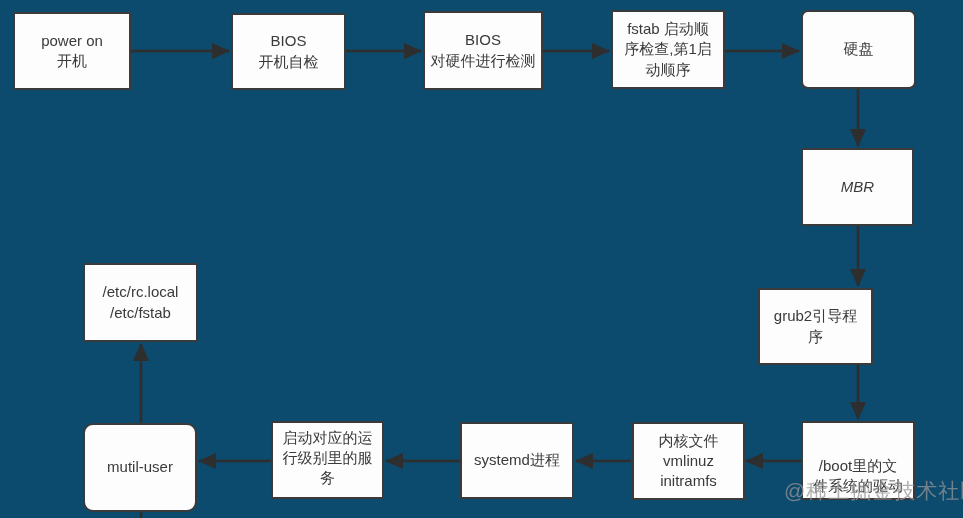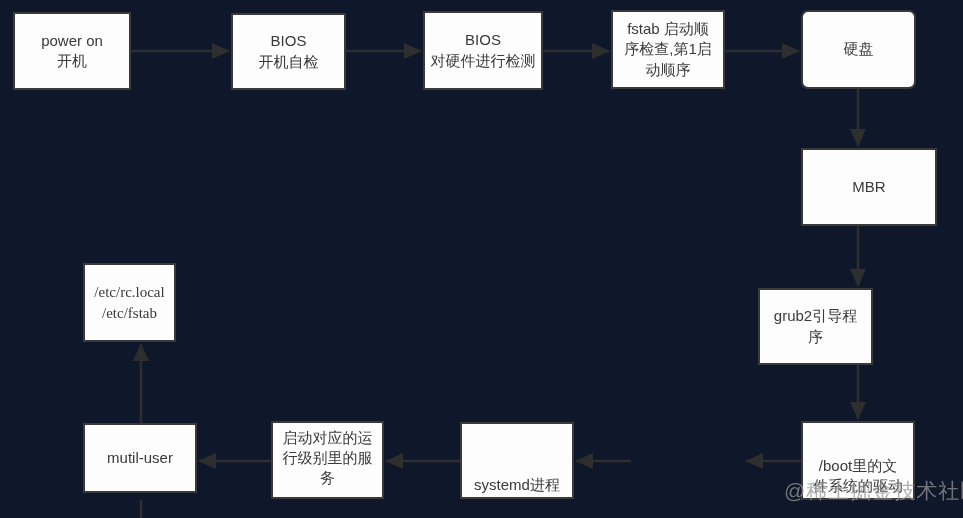--- a/index.html
+++ b/index.html
@@ -5,21 +5,21 @@
   html, body {
     margin: 0;
     padding: 0;
     background: #e8e8e8;
     font-family: "Liberation Sans", "DejaVu Sans", sans-serif;
   }
   .canvas {
     position: relative;
     width: 963px;
     height: 518px;
-    background: #0f172a;
+    background: #0c4a6e;
     overflow: hidden;
   }
   .connector-layer {
     position: absolute;
     left: 0; top: 0;
     width: 963px;
     height: 518px;
   }
   .connector-layer line {
     stroke: #2e2e2e;
@@ -97,49 +97,54 @@
   <div class="node" style="left:611px; top:10px;  width:114px; height:79px;">
     <span class="label">fstab 启动顺
 序检查,第1启
 动顺序</span>
   </div>
 
   <div class="node" style="left:801px; top:10px;  width:115px; height:79px;border-radius:7px;">
     <span class="label">硬盘</span>
   </div>
 
-  <div class="node" style="left:801px; top:148px; width:136px; height:78px;">
+  <div class="node" style="left:801px; top:148px; width:113px; height:78px;font-style:italic;">
     <span class="label">MBR</span>
   </div>
 
   <div class="node" style="left:758px; top:288px; width:115px; height:77px;">
     <span class="label">grub2引导程
 序</span>
   </div>
 
   <div class="node" style="left:801px; top:421px; width:114px; height:79px;align-items:flex-end;">
     <span class="label">/boot里的文
 件系统的驱动</span>
   </div>
 
+  <div class="node" style="left:632px; top:422px; width:113px; height:78px;">
+    <span class="label">内核文件
+vmlinuz
+initramfs</span>
+  </div>
 
-  <div class="node" style="left:460px; top:422px; width:114px; height:77px;align-items:flex-end;">
+  <div class="node" style="left:460px; top:422px; width:114px; height:77px;">
     <span class="label">systemd进程</span>
   </div>
 
   <div class="node" style="left:271px; top:421px; width:113px; height:78px;font-family:Liberation Mono, monospace;">
     <span class="label">启动对应的运
 行级别里的服
 务</span>
   </div>
 
-  <div class="node" style="left:83px;  top:423px; width:114px; height:70px;">
+  <div class="node" style="left:83px;  top:423px; width:114px; height:89px;border-radius:10px;">
     <span class="label">mutil-user</span>
   </div>
 
-  <div class="node" style="left:83px;  top:263px; width:93px; height:79px;font-family:Liberation Serif, serif;">
+  <div class="node" style="left:83px;  top:263px; width:115px; height:79px;">
     <span class="label">/etc/rc.local
 /etc/fstab</span>
   </div>
 
   <div class="watermark">@稀土掘金技术社区</div>
 
 </div>
 
 </body></html>

